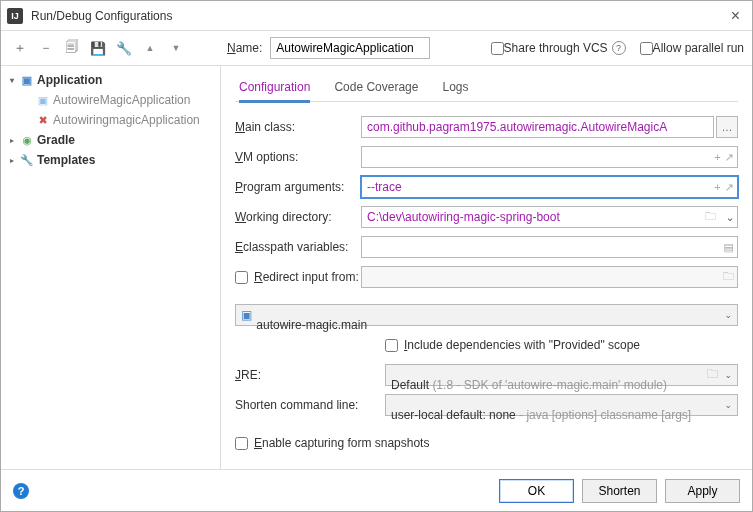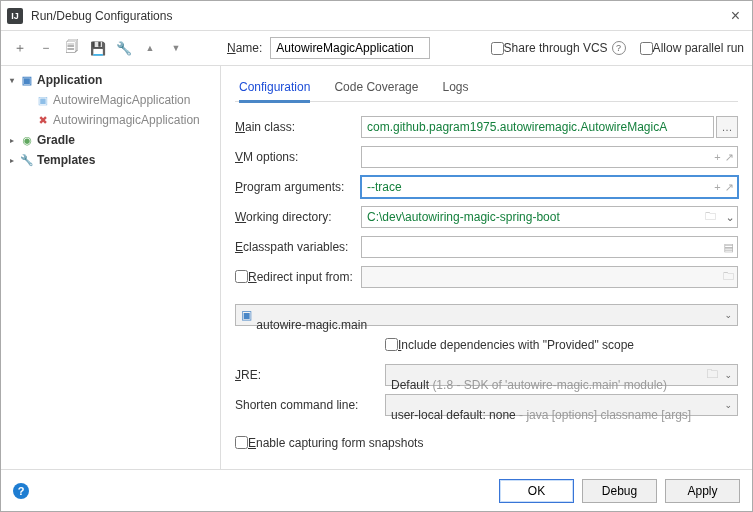--- a/index.html
+++ b/index.html
@@ -100,21 +100,21 @@
     display:flex;
     gap: 24px;
     padding: 14px 4px 0 4px;
   }
   .tab {
     padding-bottom: 6px;
     cursor:pointer;
     color:#555;
   }
   .tab.active {
-    color:#1d4ed8;
+    color:#a21caf;
     border-bottom: 3px solid #4a87c7;
     margin-bottom:-1px;
   }
   .tab-underline { border-bottom:1px solid #ddd; margin-top:-1px; }
   .form {
     padding-top: 10px;
   }
   .form-row {
     display:flex;
     align-items:center;
@@ -126,21 +126,21 @@
   }
   .form-row .lbl span.u { text-decoration: underline; }
   .form-row .val { flex:1; display:flex; align-items:center; gap:2px; }
   .txt {
     flex:1;
     height: 22px;
     border:1px solid #b8b8b8;
     padding: 0 5px;
     font-family: inherit;
     font-size:12px;
-    color:#15803d;
+    color:#a21caf;
   }
   .txt.focused { border:1px solid #4a90d9; outline:1px solid #4a90d9; }
   .txt.readonly { background:#f7f7f7; color:#666; }
   .mini-btn {
     width:22px; height:22px;
     border:1px solid #b8b8b8;
     background:#f5f5f5;
     display:flex; align-items:center; justify-content:center;
     font-size:11px; color:#666; cursor:pointer;
   }
@@ -155,21 +155,21 @@
     background:#f2f2f2;
     display:flex;
     align-items:center;
     padding:0 5px;
     cursor:pointer;
     position:relative;
   }
   .dropdown .dd-text { flex:1; white-space:nowrap; overflow:hidden;margin-top:20px; }
   .dropdown .dd-car { color:#666; font-size:9px; }
   .muted { color:#9a9a9a; }
-  .chk-label { display:flex; align-items:flex-start; }
+  .chk-label { display:flex; align-items:center; gap:6px; }
   .chk-label input { margin:0; }
   .chk-label span.u { text-decoration: underline; }
   .footer {
     height: 42px;
     border-top:1px solid #ddd;
     display:flex;
     align-items:center;
     padding: 0 12px;
     gap:8px;
   }
@@ -383,15 +383,15 @@
       </div>
 
     </div>
   </div>
 </div>
 
 <div class="footer">
   <div class="help-circle">?</div>
   <div class="spacer"></div>
   <button class="btn primary">OK</button>
-  <button class="btn">Debug</button>
+  <button class="btn">Shorten</button>
   <button class="btn">Apply</button>
 </div>
 
 </body></html>

